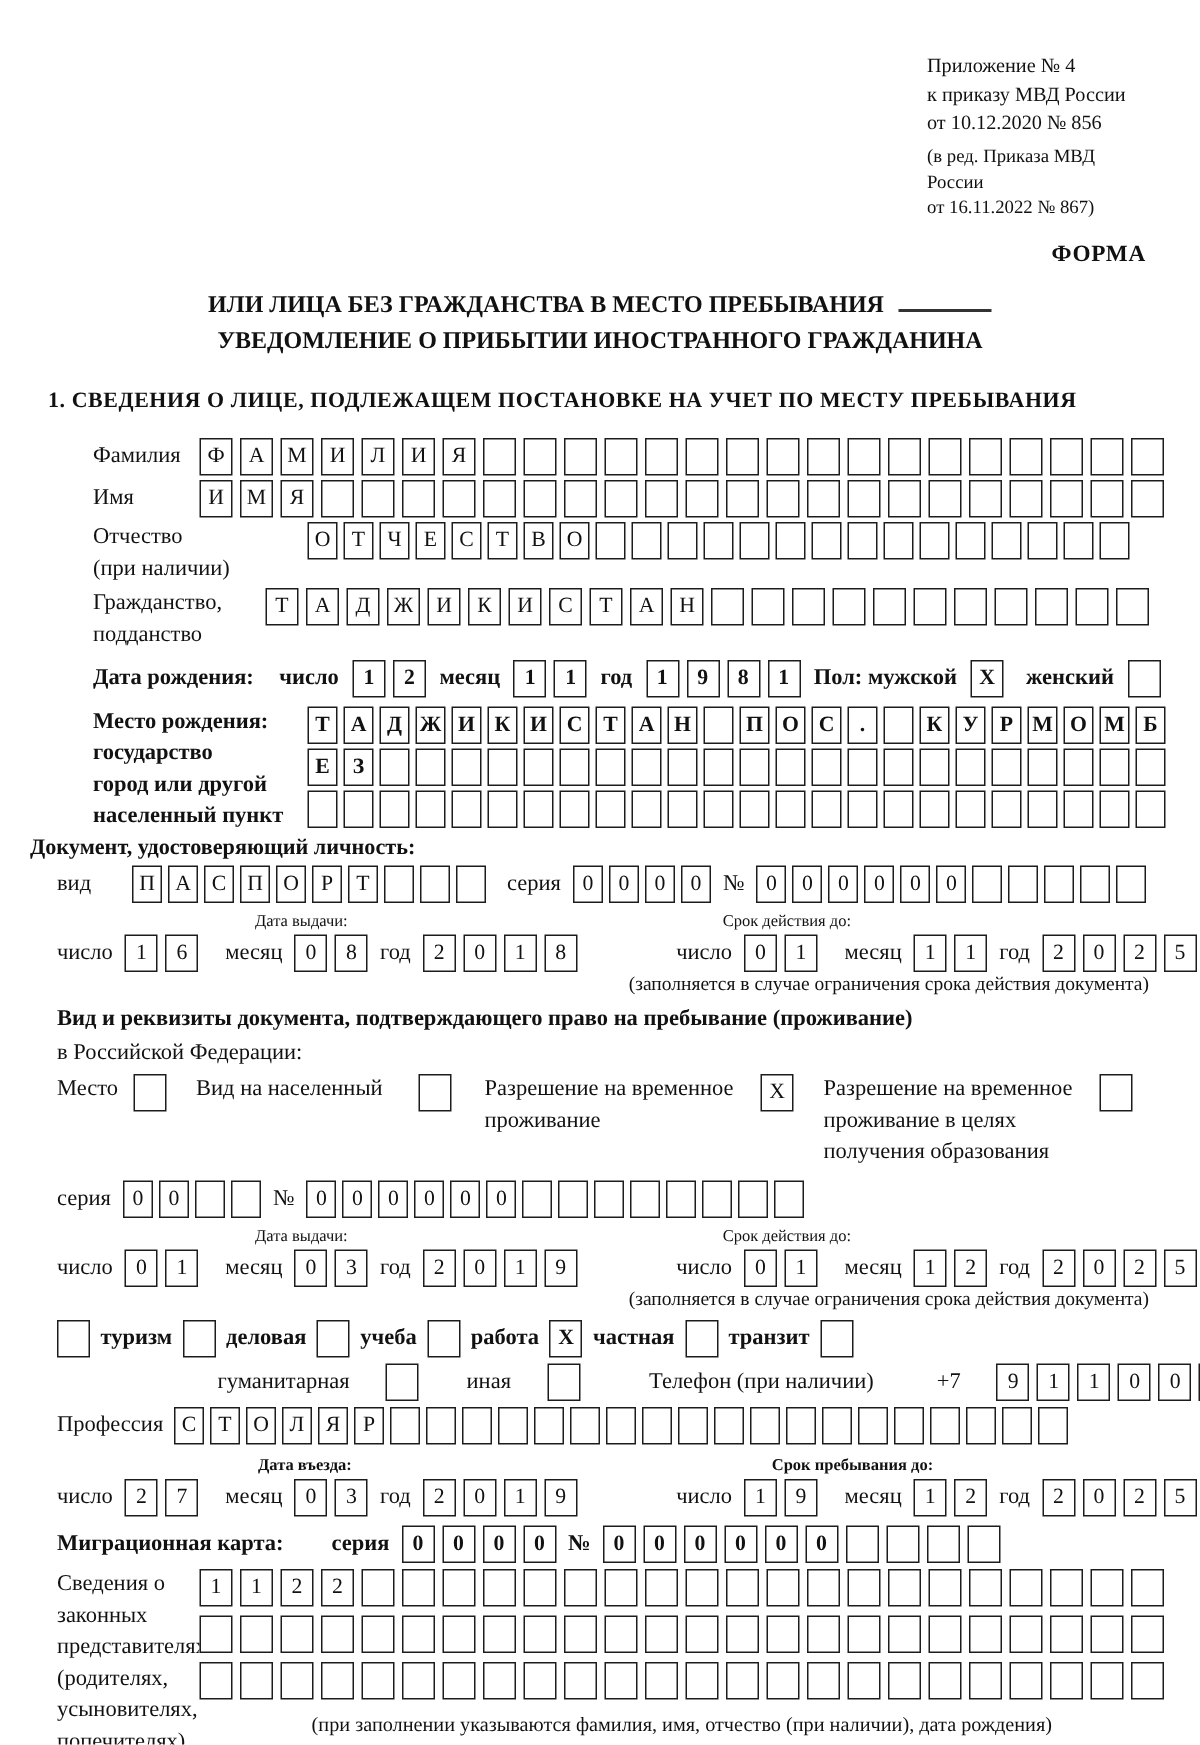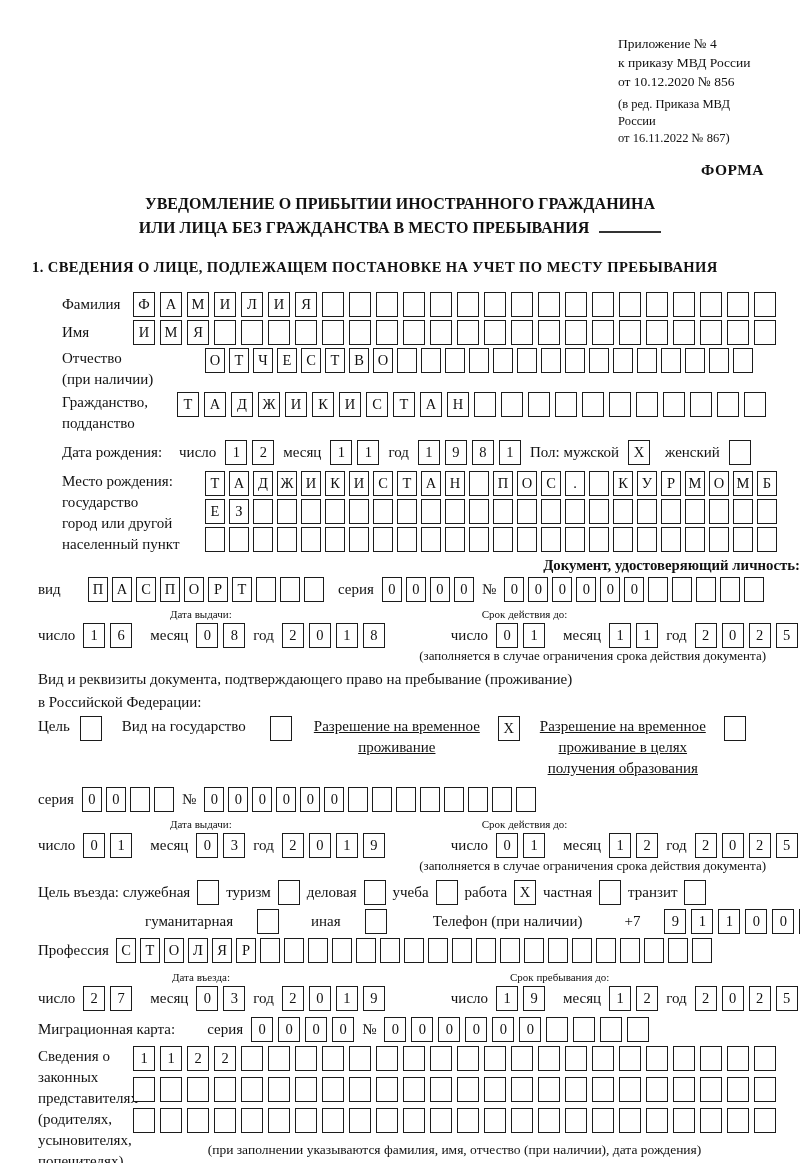--- a/index.html
+++ b/index.html
@@ -15,41 +15,41 @@
   .title{margin-top:13px;text-align:center;font-weight:bold;font-size:16px;line-height:24px;}
   .blank-line{display:inline-block;width:62px;border-bottom:2px solid #333;height:14px;margin-left:10px;}
   .sec-head{margin:19px 30px 0 32px;font-weight:bold;font-size:14.6px;letter-spacing:.4px;}
 
   
   .row{display:flex;align-items:flex-start;}
   .ra{margin-left:62px;}
   .rb{margin-left:38px;}
   .lbl{font-size:15px;line-height:25px;white-space:nowrap;}
   .lblblock{font-size:15px;line-height:21px;white-space:nowrap;}
-  .center{text-align:center;text-decoration:underline;}
+  .center{}
 
   .cells{display:flex;gap:5px;flex-wrap:nowrap;}
   .cells-sm{gap:4px;}
   .cell{width:22px;height:25px;box-sizing:border-box;border:1.6px solid #1c1c1c;display:flex;align-items:center;justify-content:center;
         font-size:14.5px;font-family:"Liberation Serif","DejaVu Serif",serif;background:#fff;flex:0 0 auto;}
   .cells-sm .cell{width:20px;}
   .rows-stack{display:flex;flex-direction:column;gap:3px;}
 
   .w-surname{width:71px;}
   .w-vid{width:42px;}
   .w-prof{width:76px;}
   .colw143{width:143px;flex:0 0 143px;}
   .colw115{width:115px;flex:0 0 115px;}
   .colw95{width:95px;flex:0 0 95px;}
 
-  .bold-center{font-weight:bold;text-align:right;font-size:14.8px;}
+  .bold-center{font-weight:bold;text-align:left;font-size:14.8px;padding-left:20px;}
   .dates-head{display:flex;font-size:11px;line-height:17px;}
   .note-right{text-align:right;margin-right:34px;font-size:13px;line-height:16px;}
   .plain{font-size:15px;line-height:19px;}
-  .gap6{margin-top:6px;} .gap4{margin-top:4px;} .gap3{margin-top:3px;} .gap2{margin-top:2px;} .gap0{margin-top:0;}
+  .gap6{margin-top:6px;font-weight:bold;} .gap4{margin-top:4px;} .gap3{margin-top:3px;} .gap2{margin-top:2px;} .gap0{margin-top:0;}
   .mt16{margin-top:16px;} .mt8{margin-top:8px;}
   .cb{margin-top:0;}
   .rep-note{font-size:13.5px;margin-top:8px;text-align:center;line-height:17px;}
 </style>
 </head>
 <body>
 
 <div class="page">
 
   <div class="hdr">
@@ -57,22 +57,22 @@
     <div>к приказу МВД России</div>
     <div>от 10.12.2020 № 856</div>
     <div class="sub">
       <div>(в ред. Приказа МВД России</div>
       <div>от 16.11.2022 № 867)</div>
     </div>
   </div>
   <div class="forma">ФОРМА</div>
 
   <div class="title">
+    <div><span>ИЛИ ЛИЦА БЕЗ ГРАЖДАНСТВА В МЕСТО ПРЕБЫВАНИЯ</span><span class="blank-line"></span></div>
     <div>УВЕДОМЛЕНИЕ О ПРИБЫТИИ ИНОСТРАННОГО ГРАЖДАНИНА</div>
-    <div><span>ИЛИ ЛИЦА БЕЗ ГРАЖДАНСТВА В МЕСТО ПРЕБЫВАНИЯ</span><span class="blank-line"></span></div>
   </div>
 
   <div class="sec-head">1. СВЕДЕНИЯ О ЛИЦЕ, ПОДЛЕЖАЩЕМ ПОСТАНОВКЕ НА УЧЕТ ПО МЕСТУ ПРЕБЫВАНИЯ</div>
 
   <div class="row ra mt16">
     <span class="lbl w-surname">Фамилия</span>
     <span class="cells">
         <span class="cell">Ф</span>
         <span class="cell">А</span>
         <span class="cell">М</span>
@@ -389,25 +389,25 @@
         <span class="cell">2</span>
         <span class="cell">5</span>
       </span>
   </div>
   <div class="note-right gap0">(заполняется в случае ограничения срока действия документа)</div>
 
   <div class="plain rb gap6">Вид и реквизиты документа, подтверждающего право на пребывание (проживание)</div>
   <div class="plain rb gap4">в Российской Федерации:</div>
 
   <div class="row rb gap4" style="gap:10px">
-    <span class="lblblock">Цель</span>
-    <span class="cells cb">
-        <span class="cell"></span>
-      </span>
-    <span class="lblblock" style="margin-left:10px">Вид на государство</span>
+    <span class="lblblock">Место</span>
+    <span class="cells cb">
+        <span class="cell"></span>
+      </span>
+    <span class="lblblock" style="margin-left:10px">Вид на населенный</span>
     <span class="cells cb" style="margin-left:14px">
         <span class="cell"></span>
       </span>
     <div class="lblblock center" style="margin-left:12px">
       <div>Разрешение на временное</div>
       <div>проживание</div>
     </div>
     <span class="cells cb" style="margin-left:8px">
         <span class="cell">X</span>
       </span>
@@ -484,21 +484,20 @@
     <span class="cells">
         <span class="cell">2</span>
         <span class="cell">0</span>
         <span class="cell">2</span>
         <span class="cell">5</span>
       </span>
   </div>
   <div class="note-right gap0">(заполняется в случае ограничения срока действия документа)</div>
 
   <div class="row rb gap6" style="gap:7px">
-    <span class="lbl">Цель въезда: служебная</span>
     <span class="cells cb">
         <span class="cell"></span>
       </span>
     <span class="lbl">туризм</span>
     <span class="cells cb">
         <span class="cell"></span>
       </span>
     <span class="lbl">деловая</span>
     <span class="cells cb">
         <span class="cell"></span>

